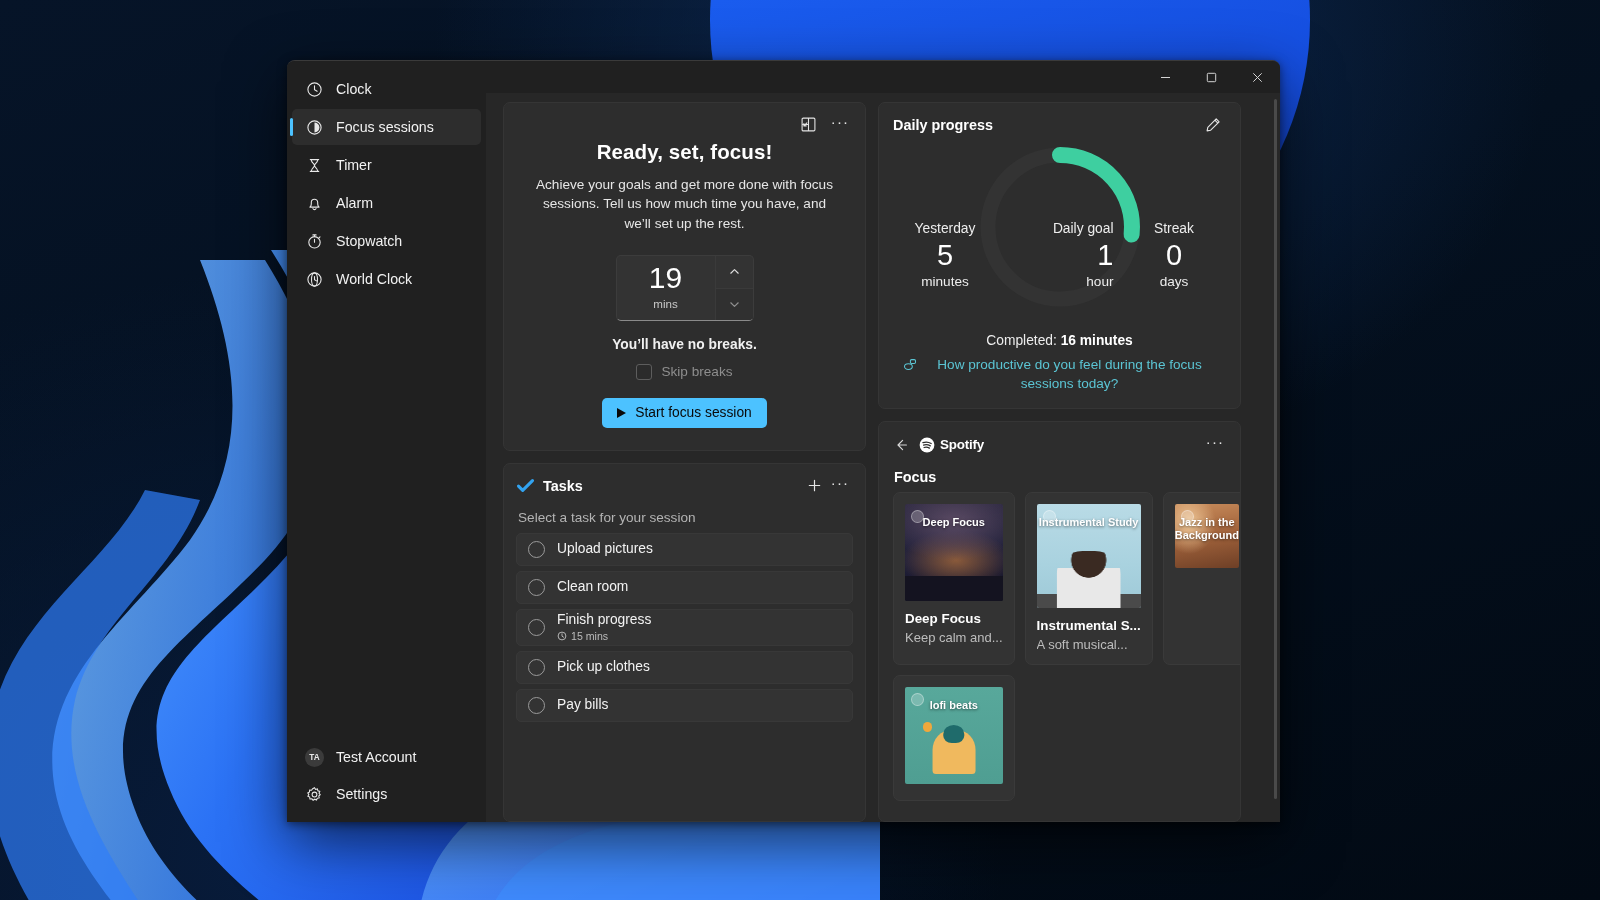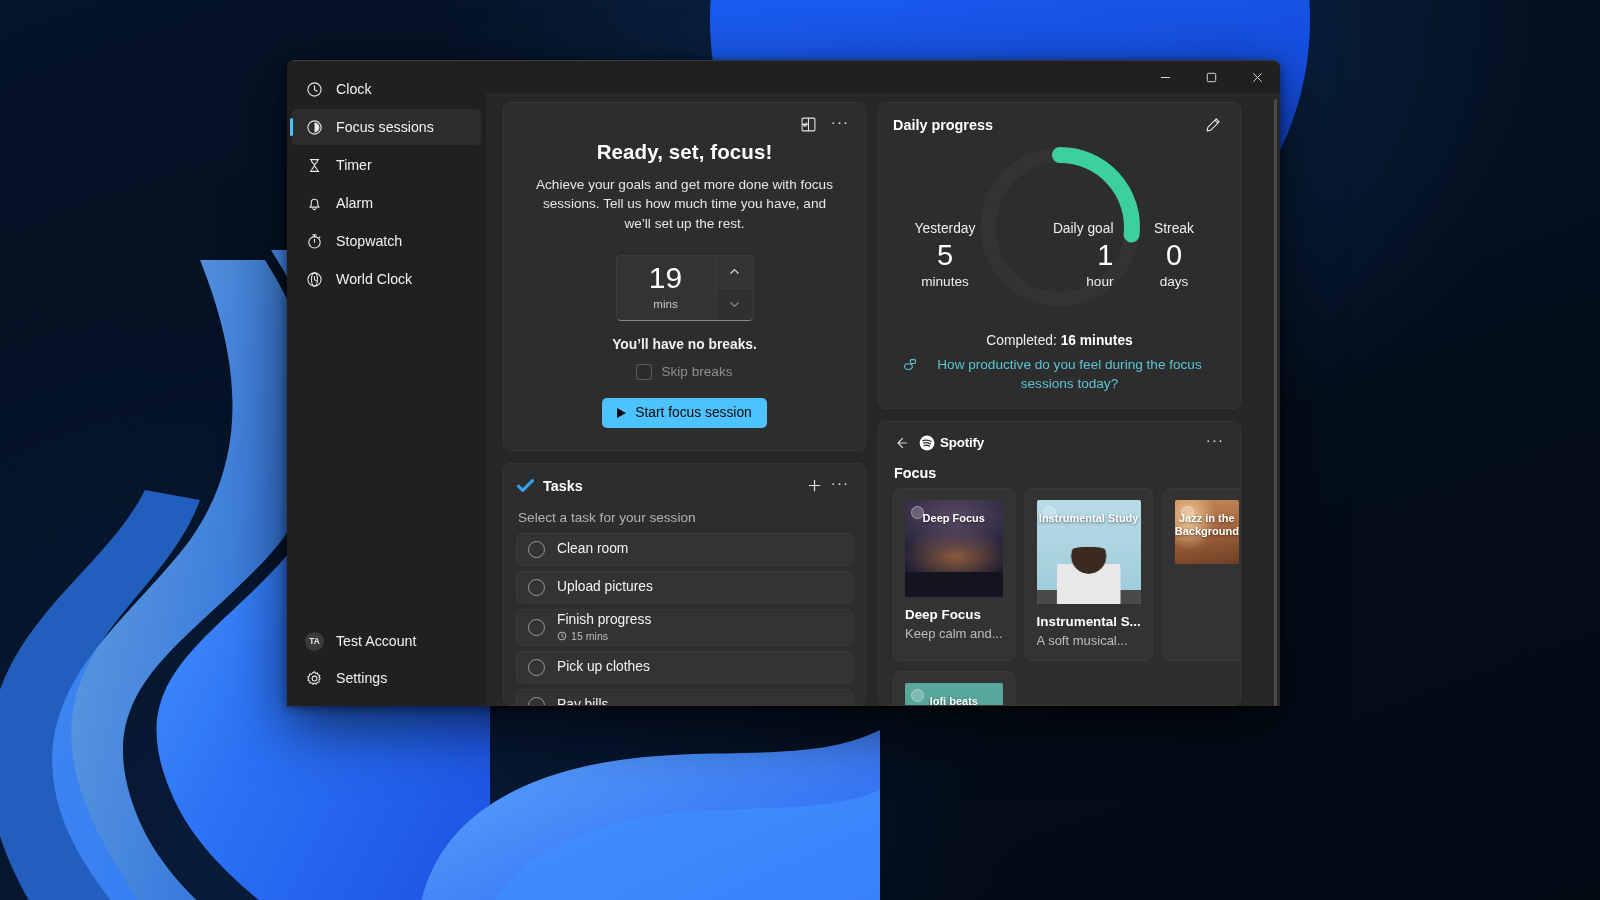--- a/index.html
+++ b/index.html
@@ -18,21 +18,21 @@
       radial-gradient(ellipse 1100px 900px at 18% 95%, #081c3c 0%, rgba(8,28,60,0) 65%),
       linear-gradient(160deg, #061428 0%, #04101f 45%, #020a14 100%);
     overflow: hidden;
   }
   .ribbon { position: absolute; pointer-events: none; }
 
   
   #window {
     position: absolute;
     left: 287px; top: 60px;
-    width: 993px; height: 646px;
+    width: 993px; height: 762px;
     background: #202020;
     border-radius: 8px 8px 0 0;
     box-shadow: 0 20px 60px rgba(0,0,0,.62), 0 2px 10px rgba(0,0,0,.5);
     display: flex;
     overflow: hidden;
     border-top: 1px solid #3a3a3a;
   }
 
   
   #sidebar {
@@ -582,28 +582,28 @@
             <div class="tool-btn">
               <span class="dots">···</span>
             </div>
           </div>
 
           <div id="tasks-sub">Select a task for your session</div>
 
           <div class="task-row">
             <span class="task-radio"></span>
             <div class="task-body">
-              <span class="task-name">Clean room</span>
+              <span class="task-name">Upload pictures</span>
             </div>
           </div>
 
           <div class="task-row">
             <span class="task-radio"></span>
             <div class="task-body">
-              <span class="task-name">Upload pictures</span>
+              <span class="task-name">Clean room</span>
             </div>
           </div>
 
           <div class="task-row tall">
             <span class="task-radio"></span>
             <div class="task-body">
               <span class="task-name">Finish progress</span>
               <span class="task-meta">
                 <svg width="10" height="10" viewBox="0 0 10 10" fill="none" stroke="#bcbcbc" stroke-width=".95">
                   <circle cx="5" cy="5" r="3.9"></circle>

